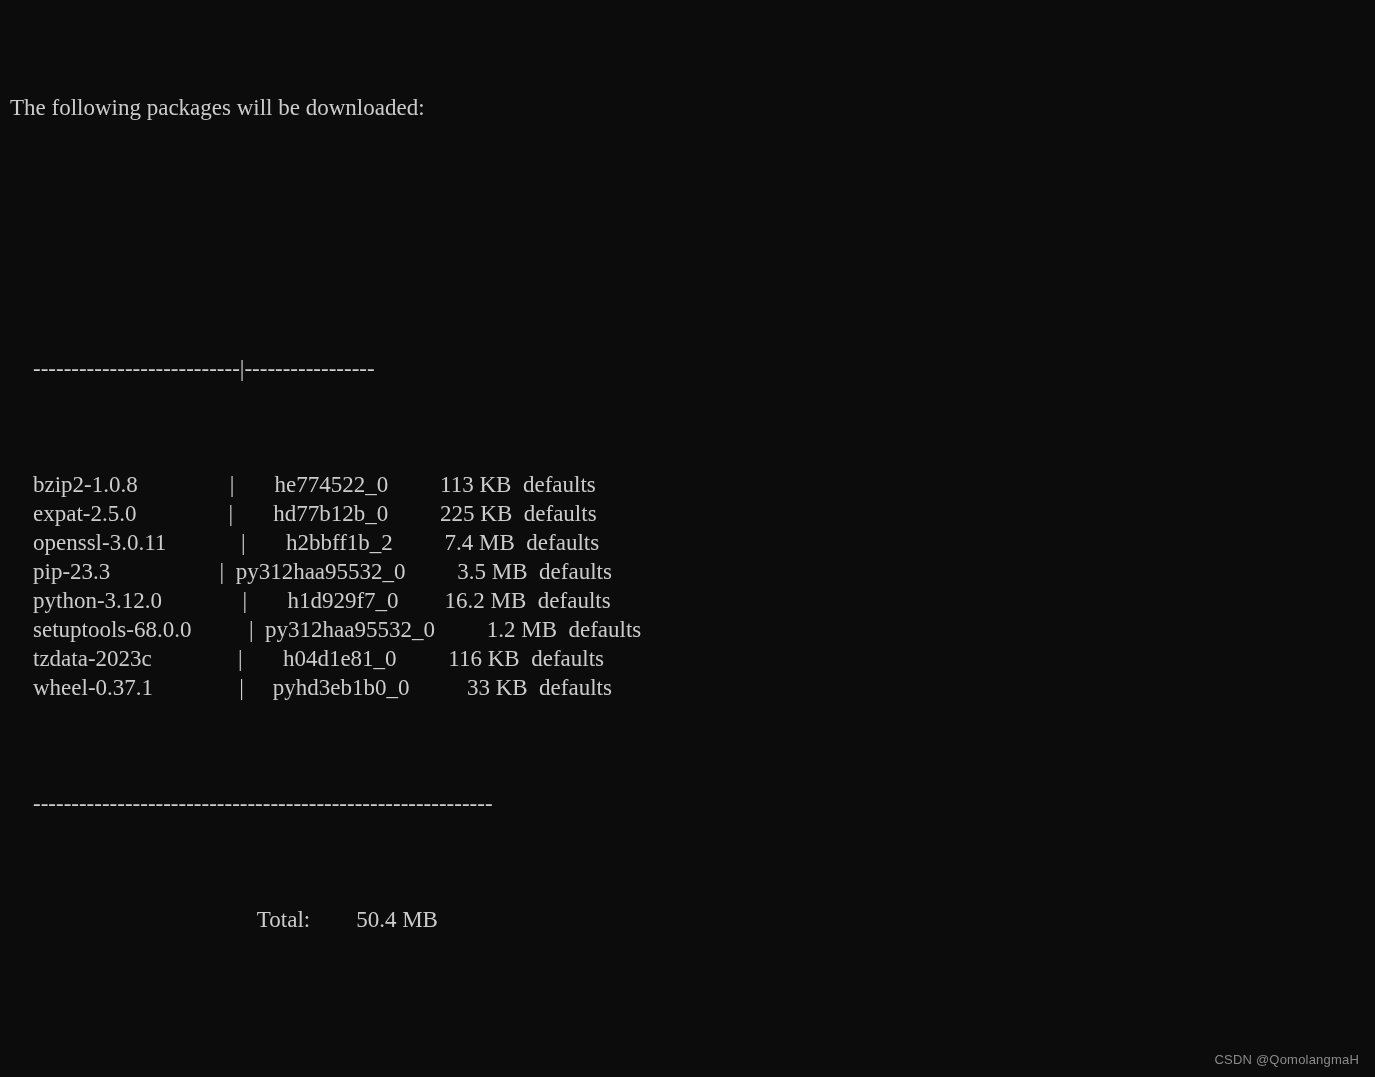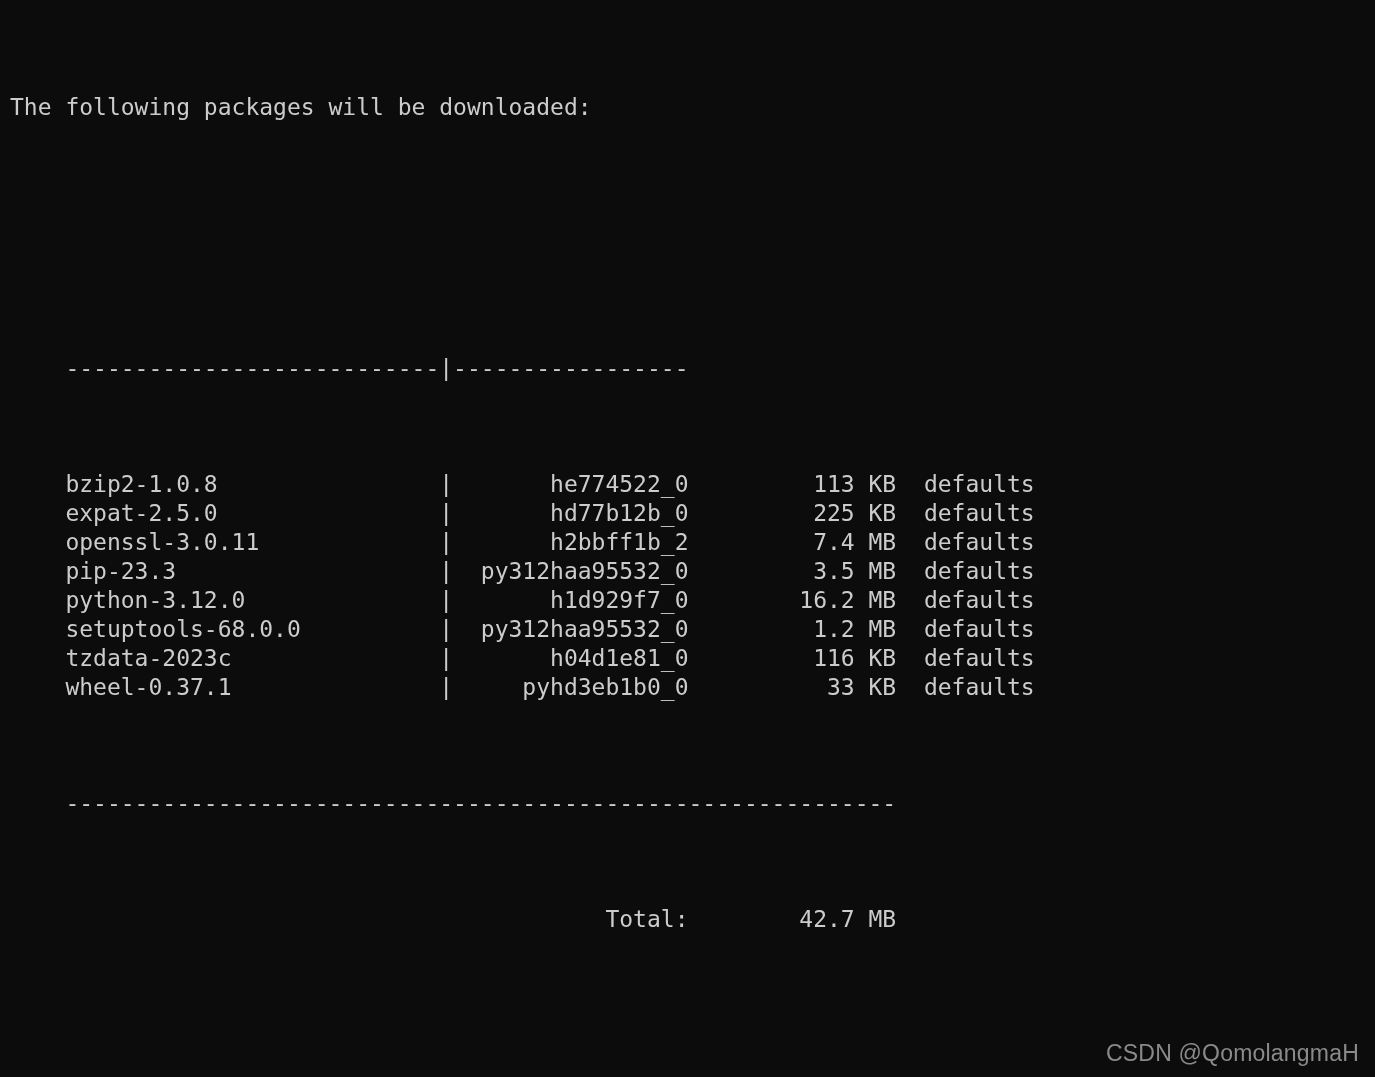--- a/index.html
+++ b/index.html
@@ -35,32 +35,33 @@
     line-height: 29px;
     letter-spacing: 0px;
     white-space: pre;
     font-family: "DejaVu Sans Mono", "Liberation Mono", monospace;
   }
 
   .line {
     display: block;
     height: 29px;
     white-space: pre;
+    font-family: Liberation Serif, serif;
   }
 
   .line.blank {
     height: 29px;
   }
 
   .watermark {
     position: absolute;
     right: 16px;
     bottom: 10px;
     font-family: "Liberation Sans", "DejaVu Sans", sans-serif;
-    font-size: 23px;
+    font-size: 13px;
     color: #8a8a8a;
     letter-spacing: 0.2px;
     white-space: pre;
   }
 </style>
 </head>
 <body>
 
 <div id="terminal">
 
@@ -77,21 +78,21 @@
     expat-2.5.0                |       hd77b12b_0         225 KB  defaults
     openssl-3.0.11             |       h2bbff1b_2         7.4 MB  defaults
     pip-23.3                   |  py312haa95532_0         3.5 MB  defaults
     python-3.12.0              |       h1d929f7_0        16.2 MB  defaults
     setuptools-68.0.0          |  py312haa95532_0         1.2 MB  defaults
     tzdata-2023c               |       h04d1e81_0         116 KB  defaults
     wheel-0.37.1               |     pyhd3eb1b0_0          33 KB  defaults</span>
 
     <span class="line" id="total-rule">    ------------------------------------------------------------</span>
 
-    <span class="line" id="total-line">                                           Total:        42.7 MB</span>
+    <span class="line" id="total-line">                                           Total:        50.4 MB</span>
 
     
 
     
 
     
 
     
 
     

